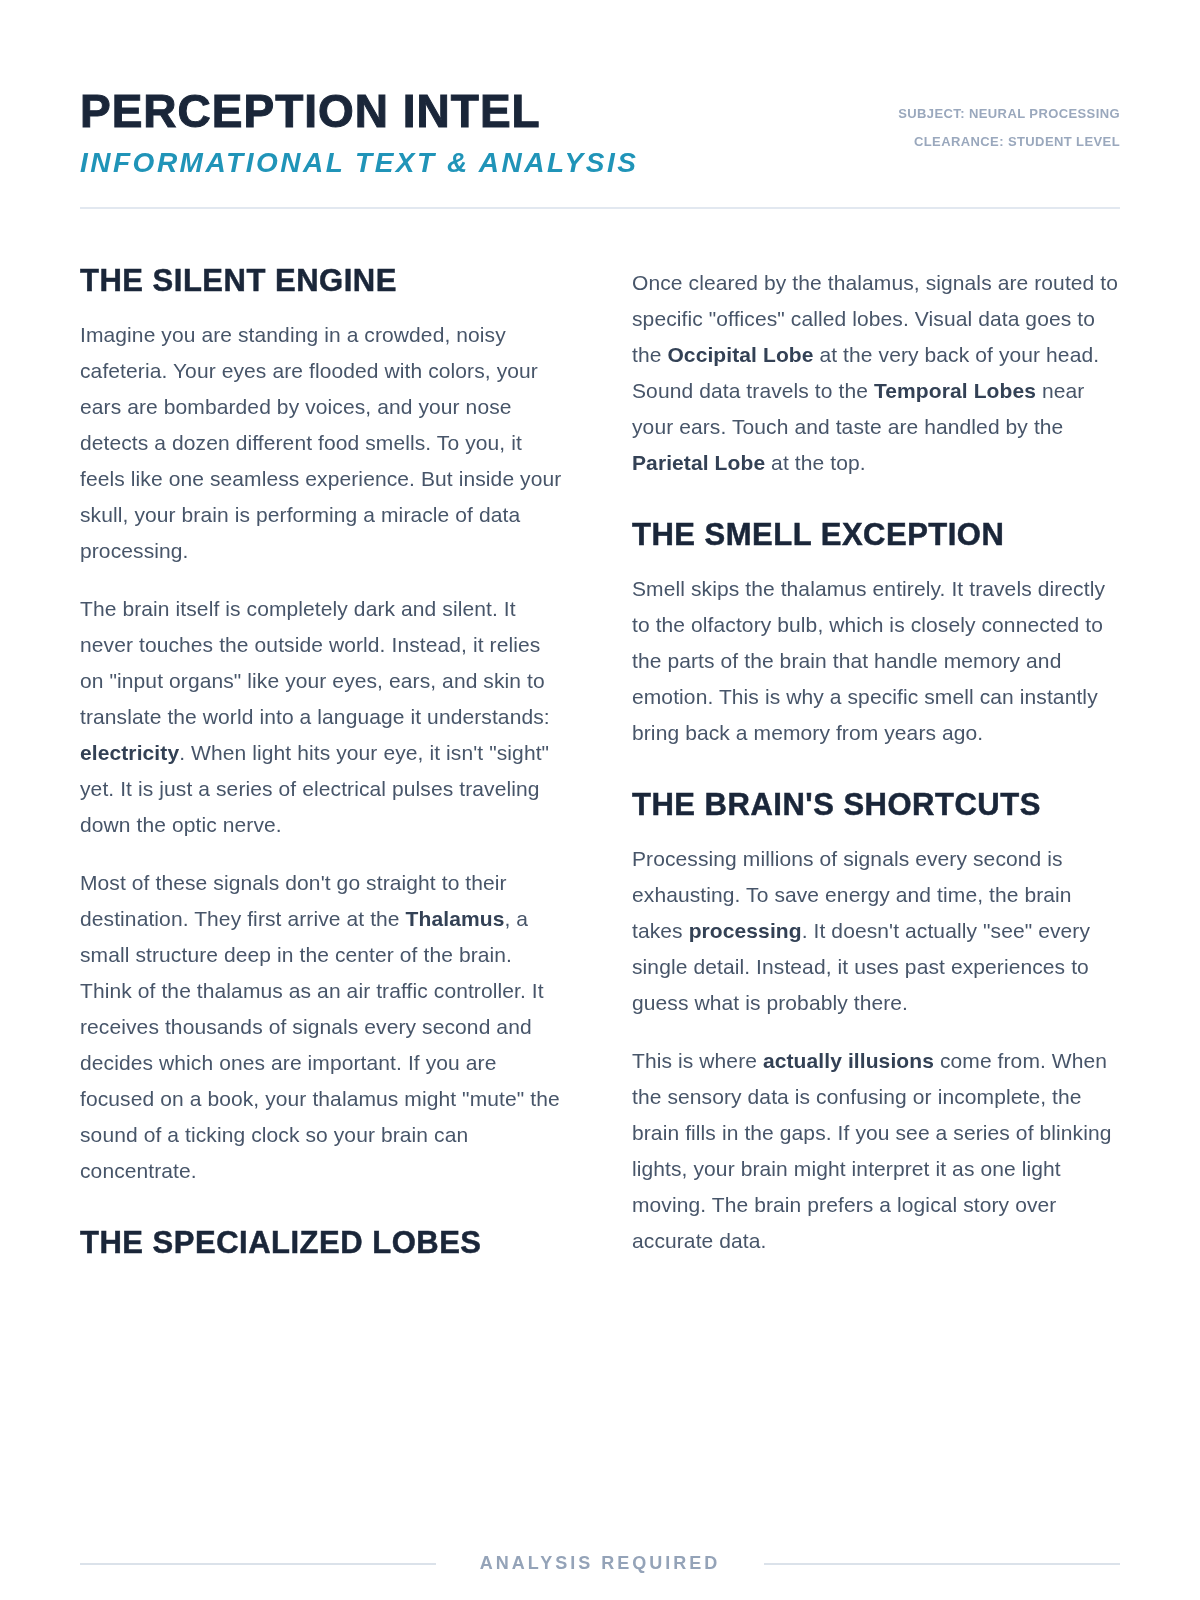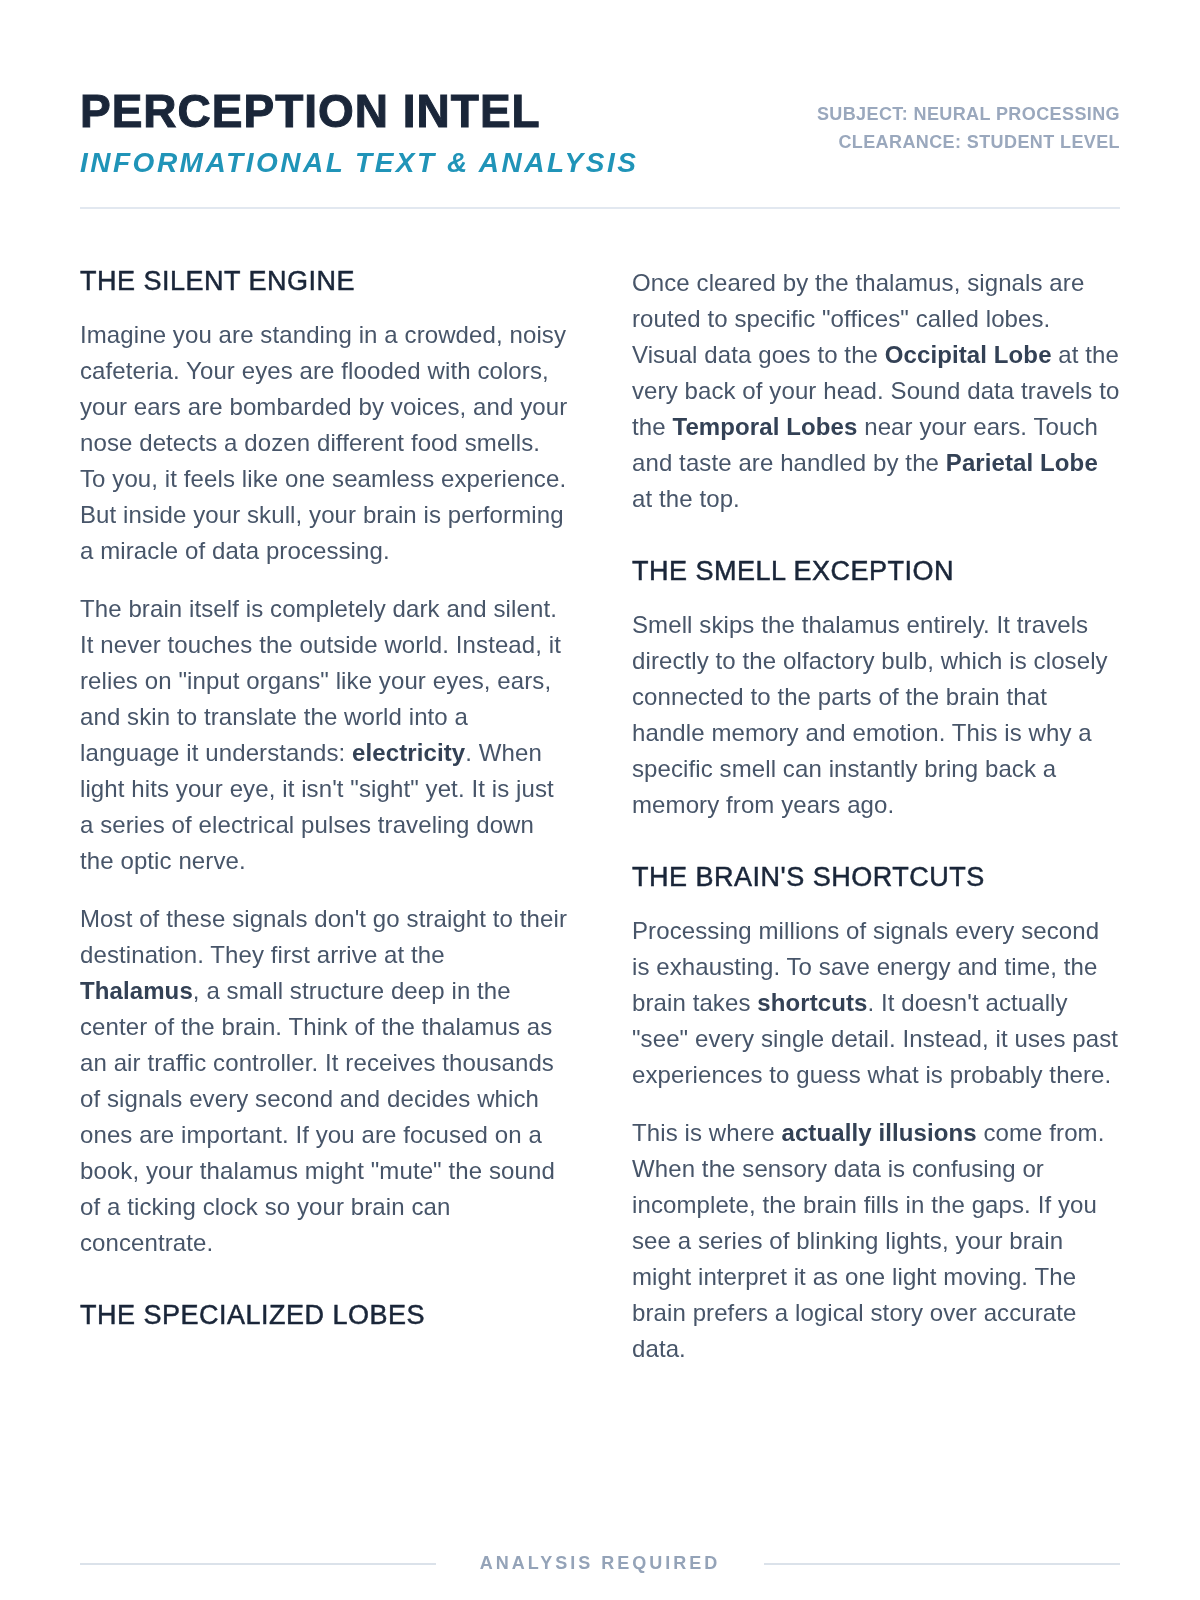--- a/index.html
+++ b/index.html
@@ -41,21 +41,21 @@
     margin-top: 13px;
     font-size: 28px;
     font-weight: 700;
     font-style: italic;
     letter-spacing: 2.5px;
     color: #2094b8;
   }
   .meta {
     text-align: right;
     padding-top: 12px;
-    font-size: 18px;
+    font-size: 13px;
     font-weight: 700;
     letter-spacing: 0.4px;
     line-height: 28px;
     color: #9aa8bd;
   }
   .divider {
     border: none;
     height: 2px;
     background: #e2e8f0;
     margin: 28px 0 0 0;
@@ -63,30 +63,30 @@
   
   .columns {
     margin-top: 56px;
     display: grid;
     grid-template-columns: 1fr 1fr;
     column-gap: 64px;
   }
   .col > :first-child { margin-top: 0; }
   .section-heading {
     margin: 38px 0 20px 0;
-    font-size: 27px;
+    font-size: 31px;
     line-height: 32px;
-    font-weight: 400;
+    font-weight: 700;
     letter-spacing: 0.5px;
     color: #1a2639;
     -webkit-text-stroke: 0.5px #1a2639;
   }
   .para {
     margin: 0 0 22px 0;
-    font-size: 24px;
+    font-size: 21px;
     line-height: 36px;
     letter-spacing: 0.1px;
     color: #475569;
   }
   .para strong {
     font-weight: 700;
     color: #334155;
   }
   
   .footer {
@@ -135,21 +135,21 @@
         <p class="para"><span>Imagine you are standing in a crowded, noisy cafeteria. Your eyes are flooded with colors, your ears are bombarded by voices, and your nose detects a dozen different food smells. To you, it feels like one seamless experience. But inside your skull, your brain is performing a miracle of data processing.</span></p>
         <p class="para"><span>The brain itself is completely dark and silent. It never touches the outside world. Instead, it relies on "input organs" like your eyes, ears, and skin to translate the world into a language it understands: </span><strong>electricity</strong><span>. When light hits your eye, it isn't "sight" yet. It is just a series of electrical pulses traveling down the optic nerve.</span></p>
         <p class="para"><span>Most of these signals don't go straight to their destination. They first arrive at the </span><strong>Thalamus</strong><span>, a small structure deep in the center of the brain. Think of the thalamus as an air traffic controller. It receives thousands of signals every second and decides which ones are important. If you are focused on a book, your thalamus might "mute" the sound of a ticking clock so your brain can concentrate.</span></p>
         <h2 class="section-heading">THE SPECIALIZED LOBES</h2>
       </section>
     <section class="col" id="col-right">
         <p class="para"><span>Once cleared by the thalamus, signals are routed to specific "offices" called lobes. Visual data goes to the </span><strong>Occipital Lobe</strong><span> at the very back of your head. Sound data travels to the </span><strong>Temporal Lobes</strong><span> near your ears. Touch and taste are handled by the </span><strong>Parietal Lobe</strong><span> at the top.</span></p>
         <h2 class="section-heading">THE SMELL EXCEPTION</h2>
         <p class="para"><span>Smell skips the thalamus entirely. It travels directly to the olfactory bulb, which is closely connected to the parts of the brain that handle memory and emotion. This is why a specific smell can instantly bring back a memory from years ago.</span></p>
         <h2 class="section-heading">THE BRAIN'S SHORTCUTS</h2>
-        <p class="para"><span>Processing millions of signals every second is exhausting. To save energy and time, the brain takes </span><strong>shortcuts</strong><span>. It doesn't actually "see" every single detail. Instead, it uses past experiences to guess what is probably there.</span></p>
+        <p class="para"><span>Processing millions of signals every second is exhausting. To save energy and time, the brain takes </span><strong>processing</strong><span>. It doesn't actually "see" every single detail. Instead, it uses past experiences to guess what is probably there.</span></p>
         <p class="para"><span>This is where </span><strong>actually illusions</strong><span> come from. When the sensory data is confusing or incomplete, the brain fills in the gaps. If you see a series of blinking lights, your brain might interpret it as one light moving. The brain prefers a logical story over accurate data.</span></p>
       </section>
   </main>
 
   <footer class="footer">
     <span class="rule"></span>
     <span class="footer-label">ANALYSIS REQUIRED</span>
     <span class="rule"></span>
   </footer>
 

